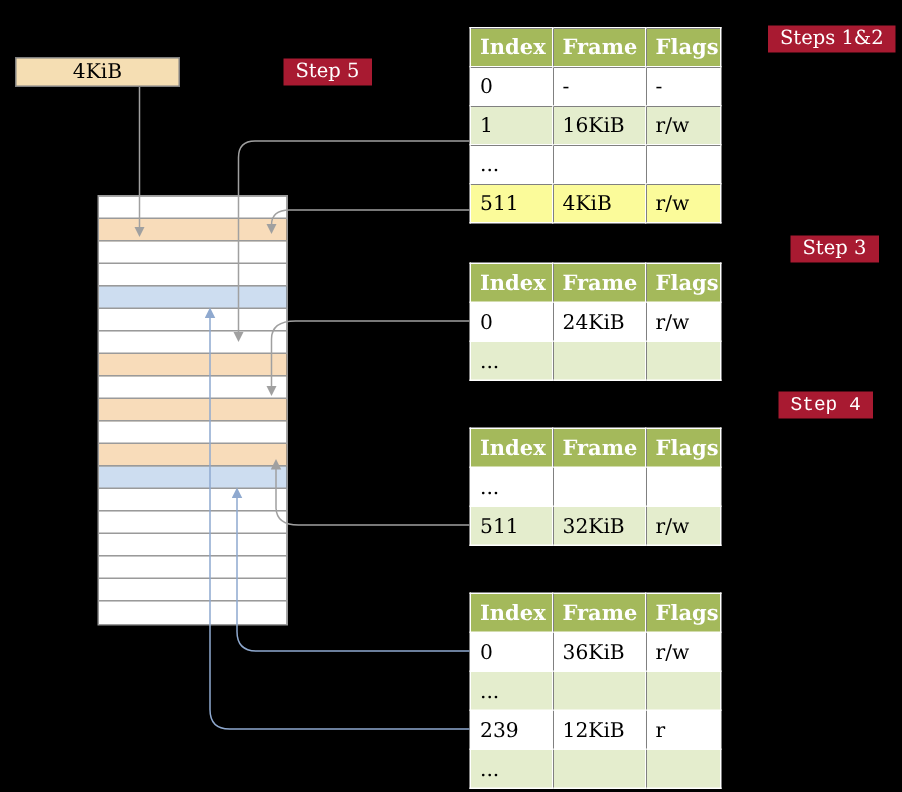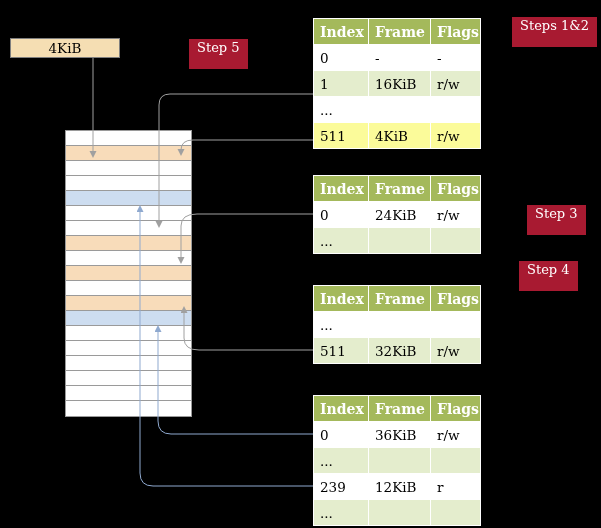--- a/index.html
+++ b/index.html
@@ -26,28 +26,28 @@
     line-height: 19px;
   }
 
   
   .badge {
     position: absolute;
     background: var(--badge_red, #a81a31);
     color: #fff;
     font-size: 13px;
     line-height: 18px;
-    height: 30px;
+    height: 18px;
     padding: 0 8px;
     white-space: nowrap;
   }
   #b-step0   { left: 189px; top: 39px; }
   #b-steps12 { left: 512px; top: 17px; }
-  #b-step3   { left: 527px; top: 157px; margin-top: 48px; }
-  #b-step4   { left: 519px; top: 261px; }
+  #b-step3   { left: 527px; top: 157px; }
+  #b-step4   { left: 519px; top: 261px; font-family: Liberation Mono, monospace; }
 
   
   .memstack {
     position: absolute;
     left: 65px; top: 130px;
     width: 125px;
     border: 1px solid #9a9a9a;
     box-sizing: content-box;
   }
   .mc {

